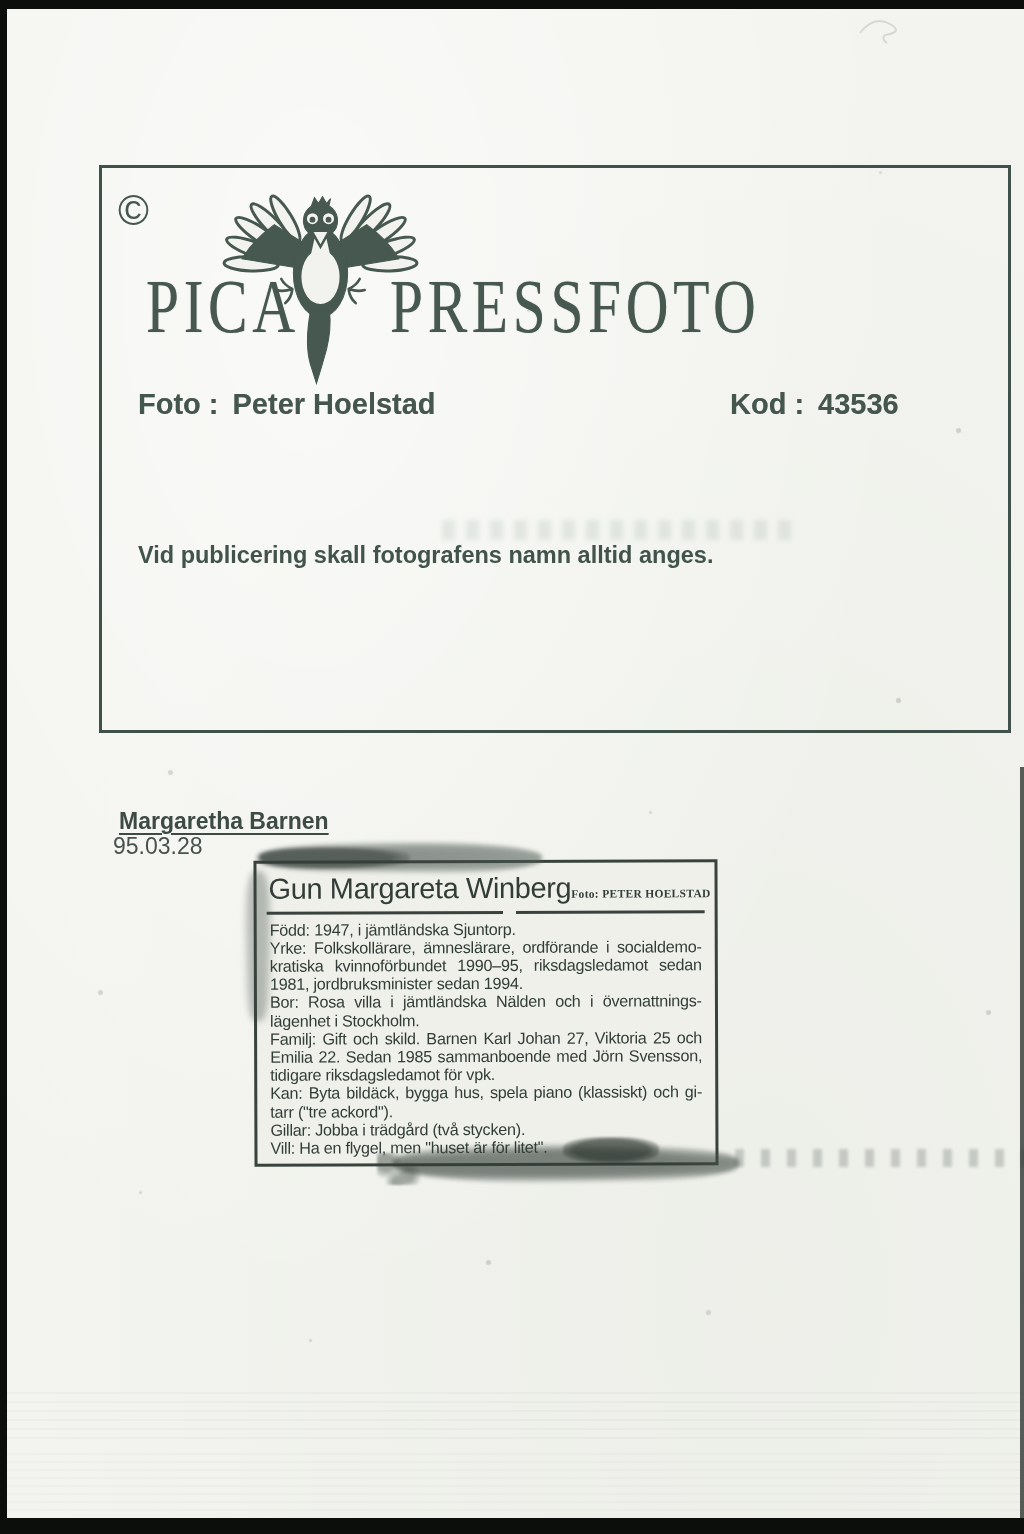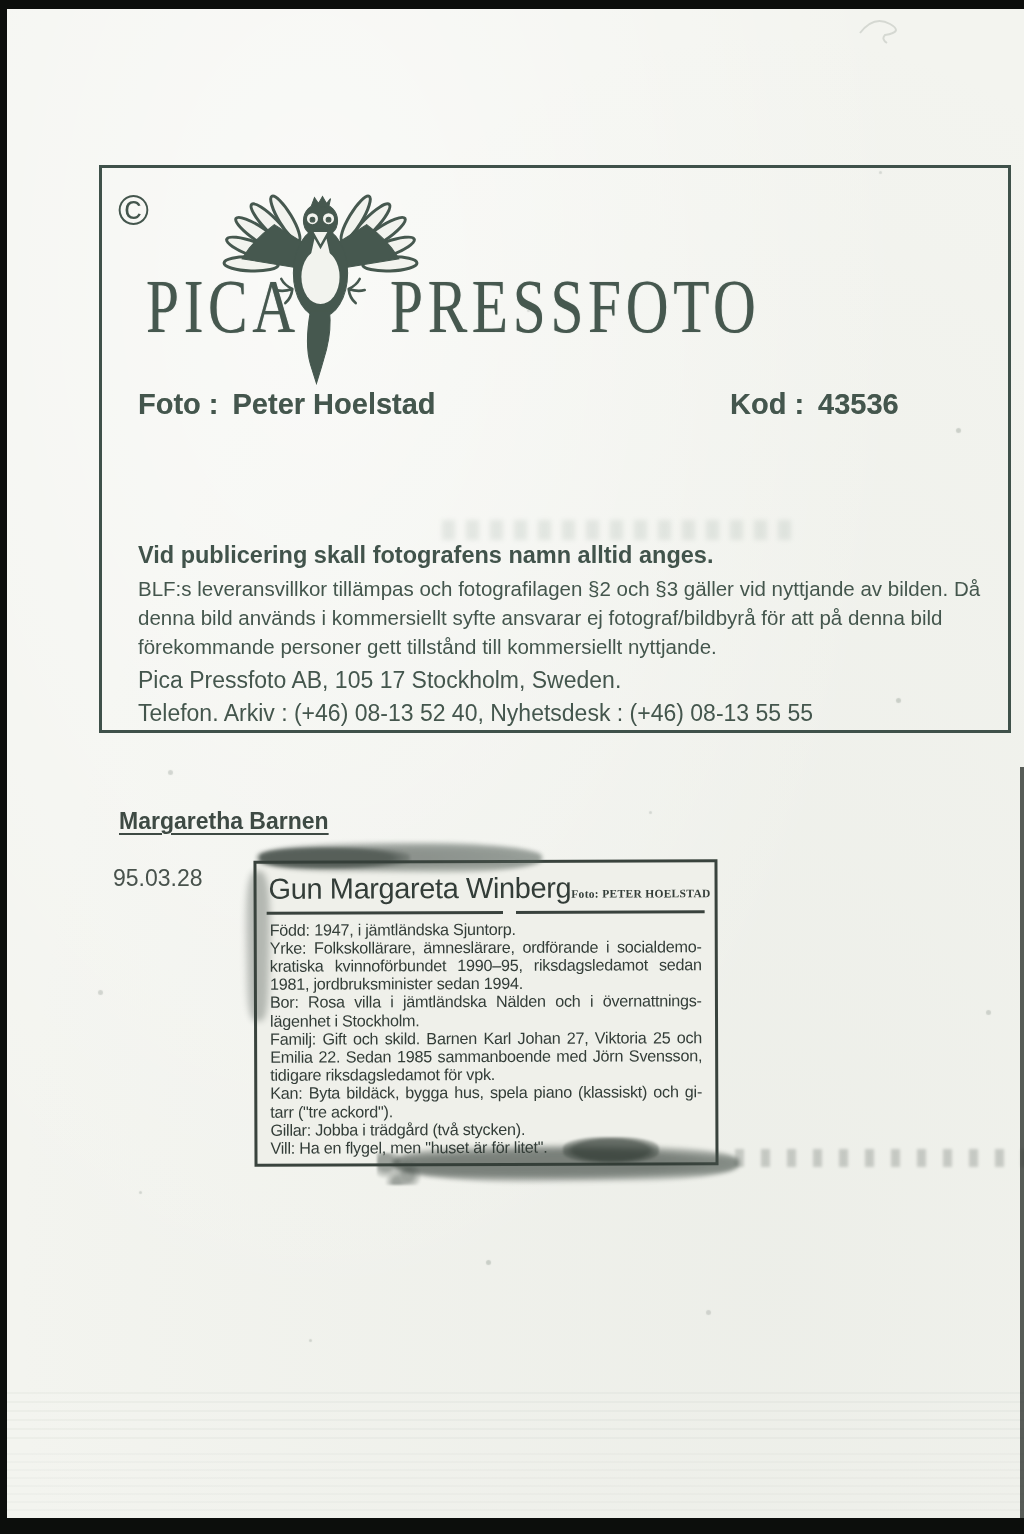--- a/index.html
+++ b/index.html
@@ -31,21 +31,21 @@
       filter:blur(2.5px);}
   .publish-rule{position:absolute;left:36px;top:374px;font-weight:700;font-size:23.5px;color:#41534b;
                 text-decoration-thickness:2.5px;text-underline-offset:5px;}
   .terms{position:absolute;left:36px;top:406px;width:876px;margin:0;font-size:20.5px;
          line-height:29px;color:#44564d;}
   .address-block{position:absolute;left:36px;top:496px;font-size:23px;line-height:32.5px;color:#44564d;}
 
   
   .subject{position:absolute;left:112px;top:799px;font-weight:700;font-size:23px;color:#3e4a44;
            text-decoration:underline;text-decoration-thickness:2px;text-underline-offset:4px;}
-  .date{position:absolute;left:106px;top:856px;font-size:23px;color:#48524c;}
+  .date{position:absolute;left:106px;top:824px;font-size:23px;color:#48524c;}
 
   
   .clipping{position:absolute;left:247px;top:851px;width:464px;height:306px;
             border:3px solid #39433d;background:#eff0ea;transform:rotate(-.2deg);box-sizing:border-box;}
   .clip-head{display:flex;justify-content:space-between;align-items:baseline;padding:9px 12px 0 12px;}
   .clip-title{font-size:29px;letter-spacing:-.4px;color:#333d38;white-space:nowrap;}
   .clip-credit{font-size:11.5px;font-weight:700;letter-spacing:.3px;color:#333d38;white-space:nowrap;font-family:Liberation Serif, serif;}
   .clip-rule{height:2.5px;margin:6px 10px 0 10px;
       background:linear-gradient(90deg,#39423d 0 54%,transparent 54% 57%,#39423d 57% 100%);}
   .clip-body{padding:6px 13px 0 13px;font-size:16.2px;line-height:18.2px;letter-spacing:-.25px;
@@ -156,26 +156,21 @@
       </div>
       <div class="stamp-line kod-line">
         <span class="lbl">Kod :</span><span>43536</span>
       </div>
 
 
       <div class="ghost-smudge"></div>
 
       <div class="publish-rule">Vid publicering skall fotografens namn alltid anges.</div>
 
-      <p class="terms">BLF:s leveransvillkor tillämpas och fotografilagen §2 och §3 gäller vid nyttjande av bilden. Då denna bild används i kommersiellt syfte ansvarar ej fotograf/bildbyrå för att på denna bild förekommande personer gett tillstånd till kommersiellt nyttjande.</p>
-
-      <div class="address-block">
-        <div>Pica Pressfoto AB, 105 17 Stockholm, Sweden.</div>
-        <div>Telefon. Arkiv : (+46) 08-13 52 40, Nyhetsdesk : (+46) 08-13 55 55</div>
-      </div>
+
     </div>
 
     <div class="subject">Margaretha Barnen</div>
     <div class="date">95.03.28</div>
 
     <div class="clipping">
       <div class="clip-head">
         <span class="clip-title">Gun Margareta Winberg</span>
         <span class="clip-credit">Foto: PETER HOELSTAD</span>
       </div>

